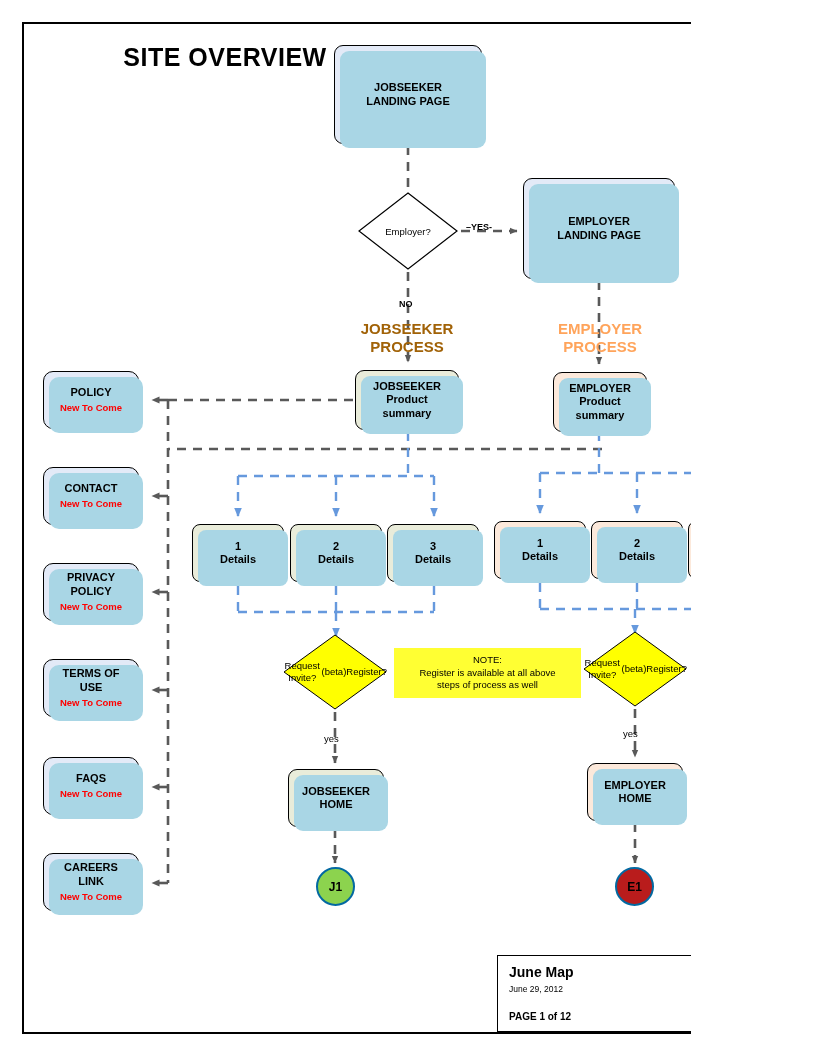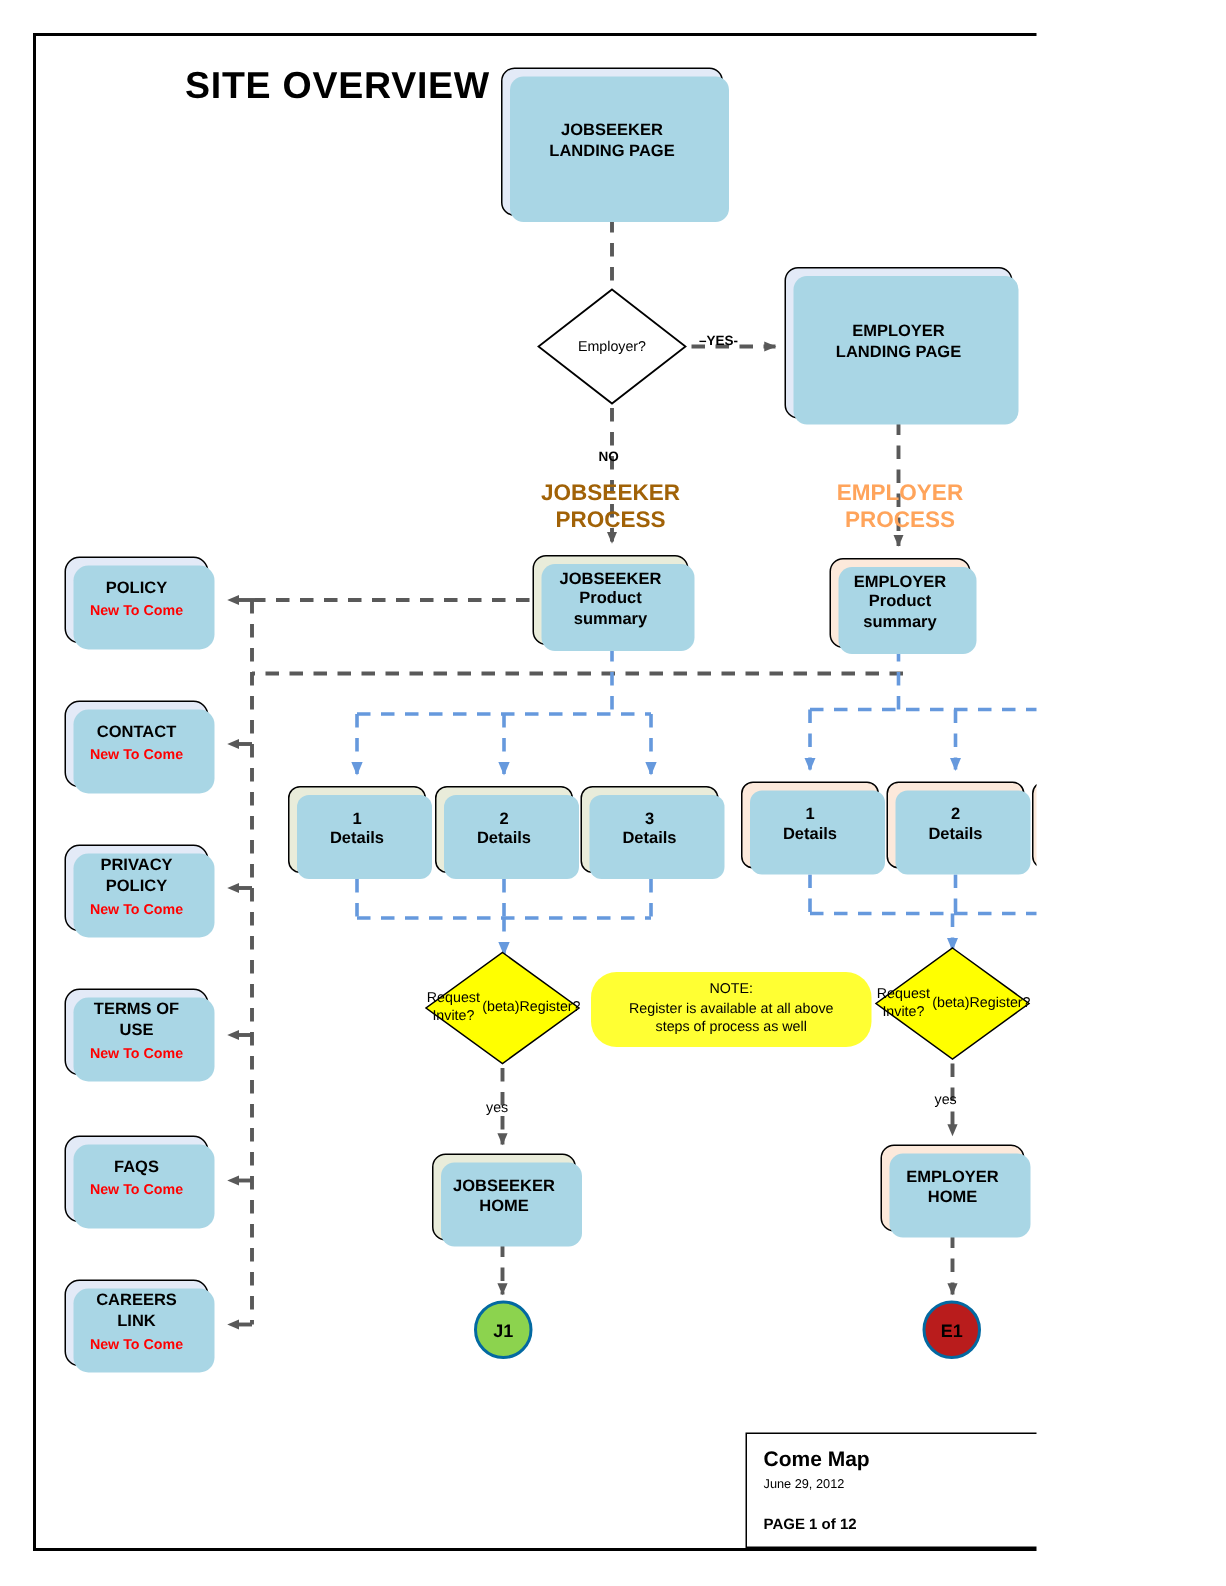--- a/index.html
+++ b/index.html
@@ -242,21 +242,20 @@
     background: #ffff33;
     display: flex;
     flex-direction: column;
     align-items: center;
     justify-content: center;
     text-align: center;
     font-size: 9.5px;
     color: #000000;
     line-height: 1.35;
     z-index: 3;
-    border-radius: 17px;
   }
 
   
   .terminator {
     position: absolute;
     width: 39px;
     height: 39px;
     border-radius: 50%;
     border: 2px solid #0369a1;
     display: flex;
@@ -567,19 +566,19 @@
     <span class="line">FAQS</span>
     <span class="sub">New To Come</span>
   </div>
   <div class="node collateral-node" id="collateral-careers">
     <span class="line">CAREERS</span>
     <span class="line">LINK</span>
     <span class="sub">New To Come</span>
   </div>
 
   <div id="footer">
-    <div id="footer-title">Come Map</div>
+    <div id="footer-title">June Map</div>
     <div id="footer-date">June 29, 2012</div>
     <div id="footer-page">PAGE 1 of 12</div>
 
   </div>
 
 </div>
 
 </body></html>

